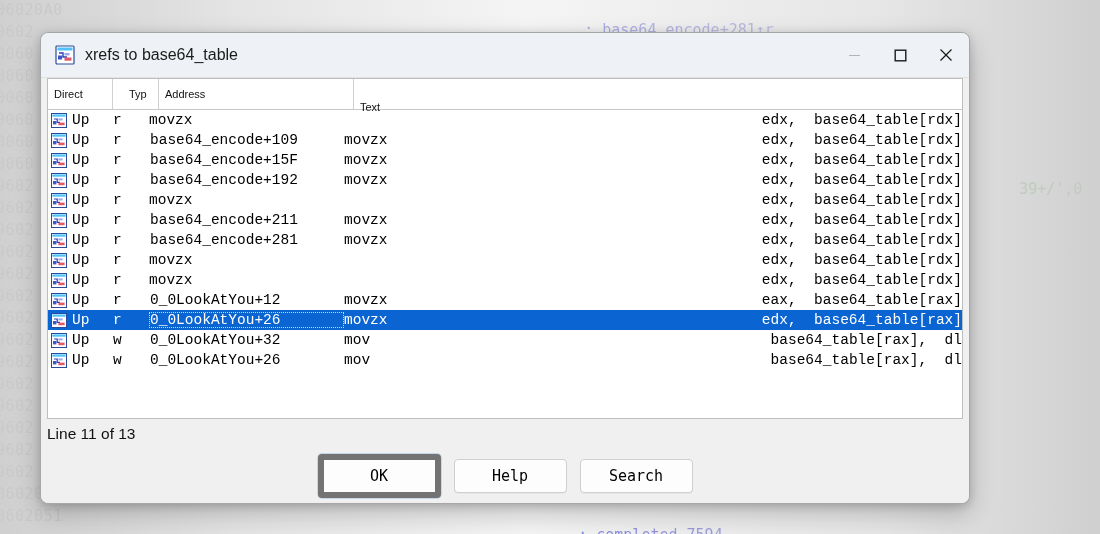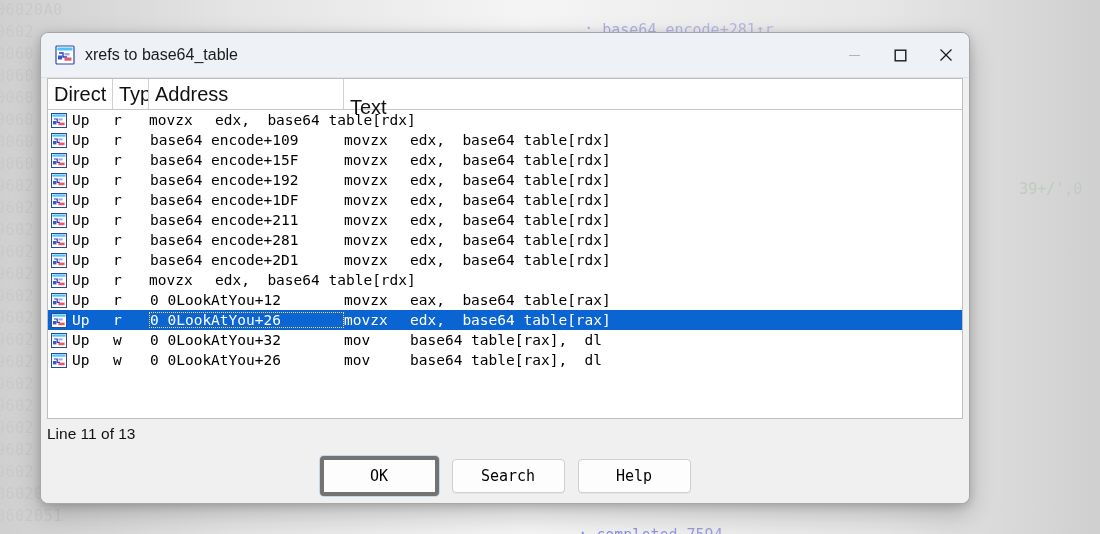--- a/index.html
+++ b/index.html
@@ -122,51 +122,52 @@
     overflow: hidden;
   }
 
   .hdr {
     display: flex;
     height: 30px;
     min-height: 30px;
     align-items: center;
     background: #ffffff;
     border-bottom: 1px solid #c8c8c8;
-    font-size: 20px;
+    font-size: 11px;
     color: #111;
   }
   .hdr-cell {
     height: 30px;
     line-height: 30px;
     padding-left: 6px;
     box-sizing: border-box;
     overflow: hidden;
     white-space: nowrap;
     border-right: 1px solid #d0d0d0;
   }
   .hdr-cell:last-child { border-right: none; }
   .h-dir  { width: 65px; }
-  .h-typ  { width: 36px; }
+  .h-typ  { width: 36px; margin-left: 10px; }
   .h-addr { width: 195px; }
   .h-text { flex: 1 1 auto; margin-top: 26px; }
 
   .rows {
     flex: 1 1 auto;
     overflow: hidden;
     font-family: "DejaVu Sans Mono", "Liberation Mono", monospace;
     font-size: 14.5px;
   }
 
   .row {
     display: flex;
     align-items: center;
     height: 20px;
     white-space: pre;
     color: #000;
+    font-family: Liberation Mono, monospace;
   }
   .row.selected {
     background: #0a64d2;
     color: #ffffff;
   }
   .cell { box-sizing: border-box; overflow: hidden; white-space: pre; }
   .c-icon {
     width: 24px;
     flex: 0 0 24px;
     display: flex;
@@ -178,21 +179,21 @@
   .c-addr {
     width: 195px;
     flex: 0 0 195px;
     padding-left: 1px;
   }
   .row.selected .c-addr {
     outline: 1px dotted #ffd27a;
     outline-offset: -1px;
   }
   .c-mnem { width: 66px; flex: 0 0 66px; }
-  .c-ops  { flex: 1 1 auto; }
+  .c-ops  { flex: 1 1 auto; text-align: right; }
 
   .xicon {
     width: 16px;
     height: 15px;
     flex: 0 0 16px;
   }
 
   
   .statusbar {
     height: 30px;
@@ -223,21 +224,21 @@
     border-radius: 4px;
     display: flex;
     align-items: center;
     justify-content: center;
     font-family: "DejaVu Sans Mono", "Liberation Mono", monospace;
     font-size: 15px;
     color: #000;
     box-shadow: 0 1px 0 rgba(0,0,0,0.04);
   }
   .btn.default {
-    border: 4px solid #737373;
+    border: 6px solid #737373;
     box-shadow: 0 0 0 1px rgba(10,100,210,0.18);
   }
 </style>
 </head>
 <body>
 
 <div id="root">
 
   <div class="bg-view">
     <div id="bg-rows">
@@ -361,21 +362,21 @@
                 <rect x="7.4" y="9.6" width="6.2" height="2.6" fill="#e05a6a"></rect>
                 <rect x="7.4" y="5.4" width="4.2" height="2" fill="#9aa7e8"></rect>
               </svg></div><div class="cell c-dir">Up</div><div class="cell c-typ">r</div><div class="cell c-addr">base64_encode+192</div><div class="cell c-mnem">movzx</div><div class="cell c-ops">edx,  base64_table[rdx]</div></div>
           <div class="row"><div class="cell c-icon"><svg class="xicon" viewBox="0 0 16 15">
                 <rect x="0.5" y="0.5" width="15" height="14" fill="#ffffff" stroke="#2a4a9b" stroke-width="1"></rect>
                 <rect x="1.4" y="1.4" width="13.2" height="2.3" fill="#4fc3f7"></rect>
                 <path d="M3 6 L6.2 6 L6.2 9.4 L9 9.4" stroke="#2a3fb5" stroke-width="1.2" fill="none"></path>
                 <rect x="2" y="8" width="3.4" height="3.4" fill="#3a57c9"></rect>
                 <rect x="7.4" y="9.6" width="6.2" height="2.6" fill="#e05a6a"></rect>
                 <rect x="7.4" y="5.4" width="4.2" height="2" fill="#9aa7e8"></rect>
-              </svg></div><div class="cell c-dir">Up</div><div class="cell c-typ">r</div><div class="cell c-addr">base64_encode+1DF</div><div class="cell c-mnem">movzx</div><div class="cell c-ops">edx,  base64_table[rdx]</div></div>
+              </svg></div><div class="cell c-dir">Up</div><div class="cell c-typ">r</div><div class="cell c-mnem">movzx</div><div class="cell c-ops">edx,  base64_table[rdx]</div></div>
           <div class="row"><div class="cell c-icon"><svg class="xicon" viewBox="0 0 16 15">
                 <rect x="0.5" y="0.5" width="15" height="14" fill="#ffffff" stroke="#2a4a9b" stroke-width="1"></rect>
                 <rect x="1.4" y="1.4" width="13.2" height="2.3" fill="#4fc3f7"></rect>
                 <path d="M3 6 L6.2 6 L6.2 9.4 L9 9.4" stroke="#2a3fb5" stroke-width="1.2" fill="none"></path>
                 <rect x="2" y="8" width="3.4" height="3.4" fill="#3a57c9"></rect>
                 <rect x="7.4" y="9.6" width="6.2" height="2.6" fill="#e05a6a"></rect>
                 <rect x="7.4" y="5.4" width="4.2" height="2" fill="#9aa7e8"></rect>
               </svg></div><div class="cell c-dir">Up</div><div class="cell c-typ">r</div><div class="cell c-addr">base64_encode+211</div><div class="cell c-mnem">movzx</div><div class="cell c-ops">edx,  base64_table[rdx]</div></div>
           <div class="row"><div class="cell c-icon"><svg class="xicon" viewBox="0 0 16 15">
                 <rect x="0.5" y="0.5" width="15" height="14" fill="#ffffff" stroke="#2a4a9b" stroke-width="1"></rect>
@@ -385,21 +386,21 @@
                 <rect x="7.4" y="9.6" width="6.2" height="2.6" fill="#e05a6a"></rect>
                 <rect x="7.4" y="5.4" width="4.2" height="2" fill="#9aa7e8"></rect>
               </svg></div><div class="cell c-dir">Up</div><div class="cell c-typ">r</div><div class="cell c-addr">base64_encode+281</div><div class="cell c-mnem">movzx</div><div class="cell c-ops">edx,  base64_table[rdx]</div></div>
           <div class="row"><div class="cell c-icon"><svg class="xicon" viewBox="0 0 16 15">
                 <rect x="0.5" y="0.5" width="15" height="14" fill="#ffffff" stroke="#2a4a9b" stroke-width="1"></rect>
                 <rect x="1.4" y="1.4" width="13.2" height="2.3" fill="#4fc3f7"></rect>
                 <path d="M3 6 L6.2 6 L6.2 9.4 L9 9.4" stroke="#2a3fb5" stroke-width="1.2" fill="none"></path>
                 <rect x="2" y="8" width="3.4" height="3.4" fill="#3a57c9"></rect>
                 <rect x="7.4" y="9.6" width="6.2" height="2.6" fill="#e05a6a"></rect>
                 <rect x="7.4" y="5.4" width="4.2" height="2" fill="#9aa7e8"></rect>
-              </svg></div><div class="cell c-dir">Up</div><div class="cell c-typ">r</div><div class="cell c-addr">base64_encode+2D1</div><div class="cell c-mnem">movzx</div><div class="cell c-ops">edx,  base64_table[rdx]</div></div>
+              </svg></div><div class="cell c-dir">Up</div><div class="cell c-typ">r</div><div class="cell c-mnem">movzx</div><div class="cell c-ops">edx,  base64_table[rdx]</div></div>
           <div class="row"><div class="cell c-icon"><svg class="xicon" viewBox="0 0 16 15">
                 <rect x="0.5" y="0.5" width="15" height="14" fill="#ffffff" stroke="#2a4a9b" stroke-width="1"></rect>
                 <rect x="1.4" y="1.4" width="13.2" height="2.3" fill="#4fc3f7"></rect>
                 <path d="M3 6 L6.2 6 L6.2 9.4 L9 9.4" stroke="#2a3fb5" stroke-width="1.2" fill="none"></path>
                 <rect x="2" y="8" width="3.4" height="3.4" fill="#3a57c9"></rect>
                 <rect x="7.4" y="9.6" width="6.2" height="2.6" fill="#e05a6a"></rect>
                 <rect x="7.4" y="5.4" width="4.2" height="2" fill="#9aa7e8"></rect>
               </svg></div><div class="cell c-dir">Up</div><div class="cell c-typ">r</div><div class="cell c-mnem">movzx</div><div class="cell c-ops">edx,  base64_table[rdx]</div></div>
           <div class="row"><div class="cell c-icon"><svg class="xicon" viewBox="0 0 16 15">
                 <rect x="0.5" y="0.5" width="15" height="14" fill="#ffffff" stroke="#2a4a9b" stroke-width="1"></rect>
@@ -435,18 +436,18 @@
               </svg></div><div class="cell c-dir">Up</div><div class="cell c-typ">w</div><div class="cell c-addr">0_0LookAtYou+26</div><div class="cell c-mnem">mov</div><div class="cell c-ops">base64_table[rax],  dl</div></div>
         </div>
     </div>
 
     <div class="statusbar">
       <span>Line 11 of 13</span>
     </div>
 
     <div class="buttonbar">
       <div class="btn default">OK</div>
+      <div class="btn">Help</div>
       <div class="btn">Search</div>
-      <div class="btn">Help</div>
     </div>
 
   </div>
 </div>
 
 </body></html>

